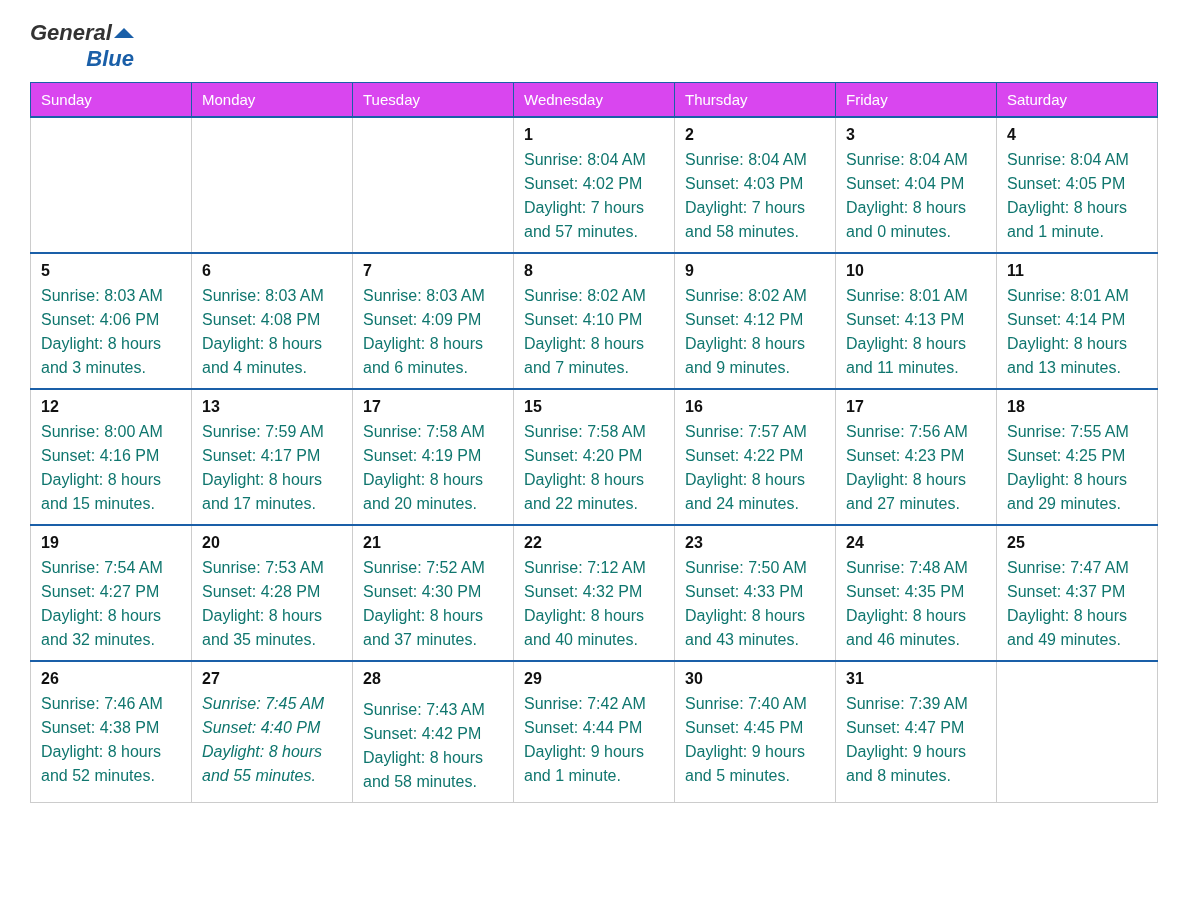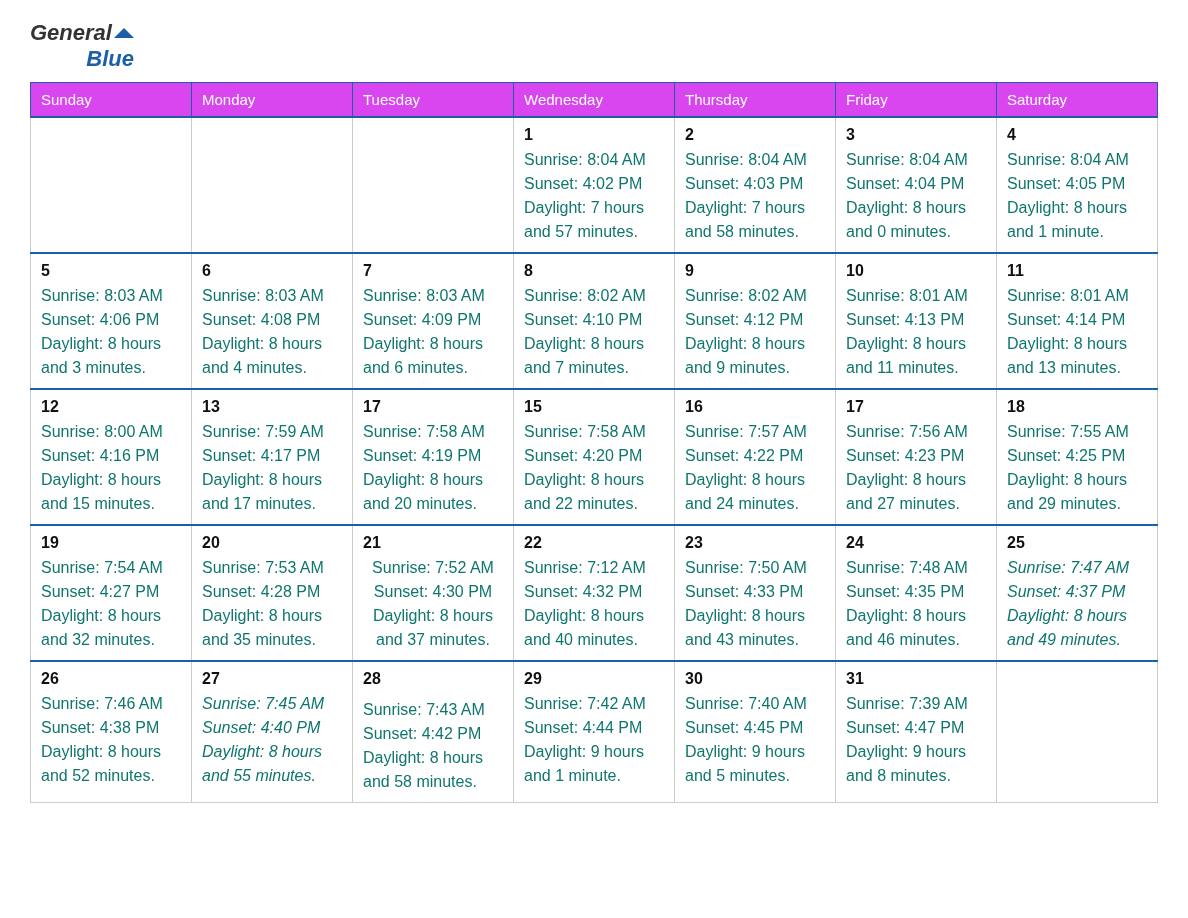--- a/index.html
+++ b/index.html
@@ -264,21 +264,21 @@
         </td>
         <td>
           <span class="day-number">20</span>
           <div class="day-info" style="white-space: pre-line;">Sunrise: 7:53 AM
 Sunset: 4:28 PM
 Daylight: 8 hours
 and 35 minutes.</div>
         </td>
         <td>
           <span class="day-number">21</span>
-          <div class="day-info" style="white-space: pre-line; text-align: center;">Sunrise: 7:52 AM
+          <div class="day-info" style="white-space: pre-line;">Sunrise: 7:52 AM
 Sunset: 4:30 PM
 Daylight: 8 hours
 and 37 minutes.</div>
         </td>
         <td>
           <span class="day-number">22</span>
           <div class="day-info" style="white-space: pre-line;">Sunrise: 7:12 AM
 Sunset: 4:32 PM
 Daylight: 8 hours
 and 40 minutes.</div>
@@ -292,21 +292,21 @@
         </td>
         <td>
           <span class="day-number">24</span>
           <div class="day-info" style="white-space: pre-line;">Sunrise: 7:48 AM
 Sunset: 4:35 PM
 Daylight: 8 hours
 and 46 minutes.</div>
         </td>
         <td>
           <span class="day-number">25</span>
-          <div class="day-info" style="white-space: pre-line; font-style: italic;">Sunrise: 7:47 AM
+          <div class="day-info" style="white-space: pre-line;">Sunrise: 7:47 AM
 Sunset: 4:37 PM
 Daylight: 8 hours
 and 49 minutes.</div>
         </td>
       </tr>
       <tr>
         <td>
           <span class="day-number">26</span>
           <div class="day-info" style="white-space: pre-line;">Sunrise: 7:46 AM
 Sunset: 4:38 PM

